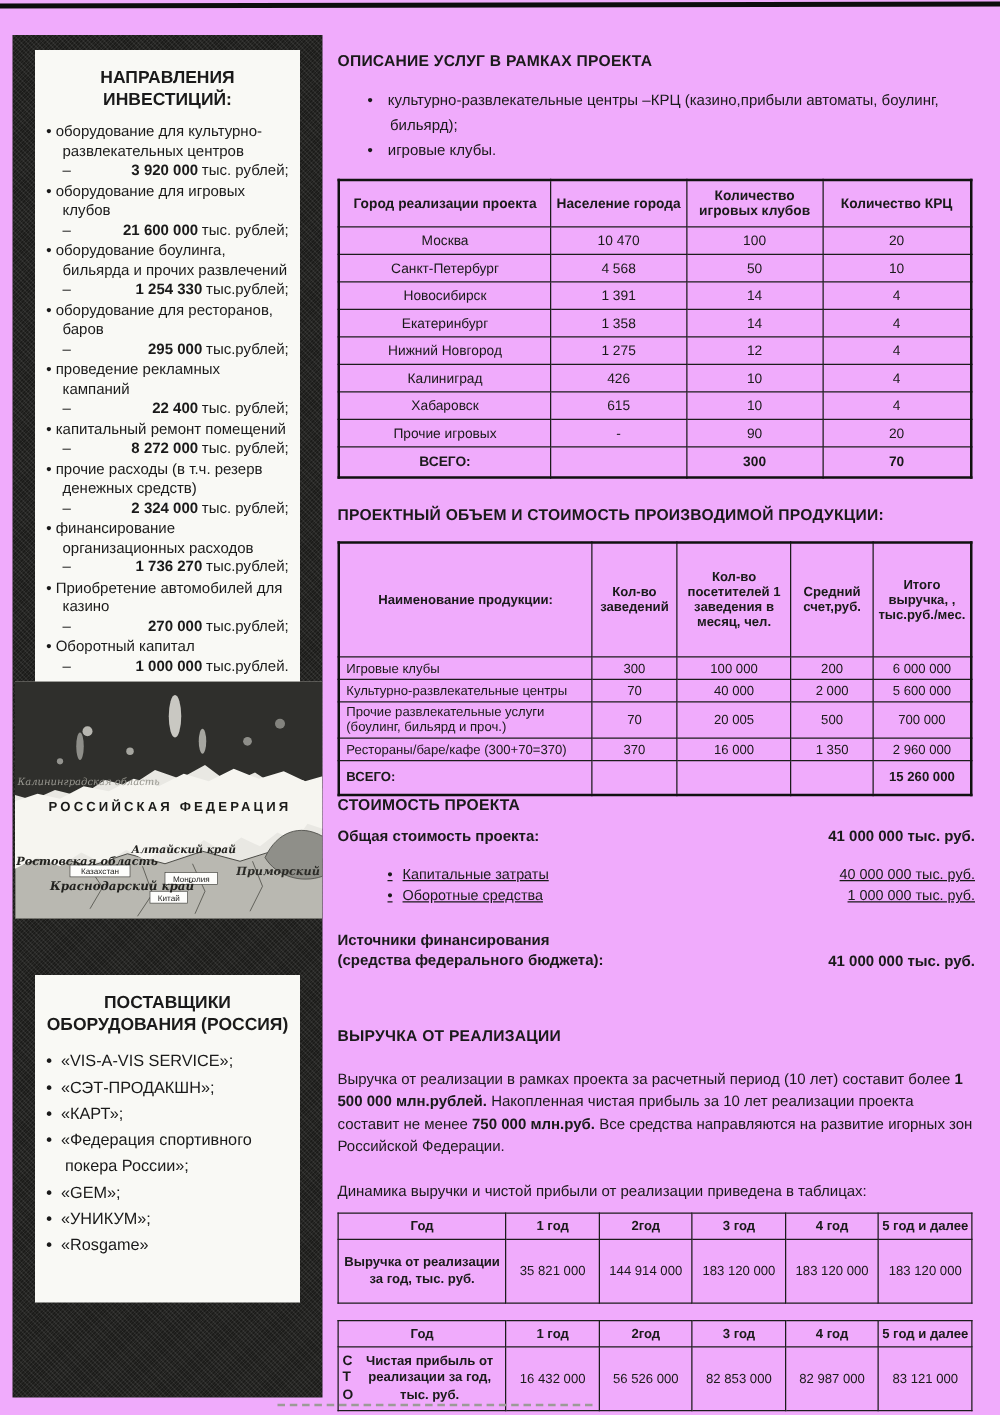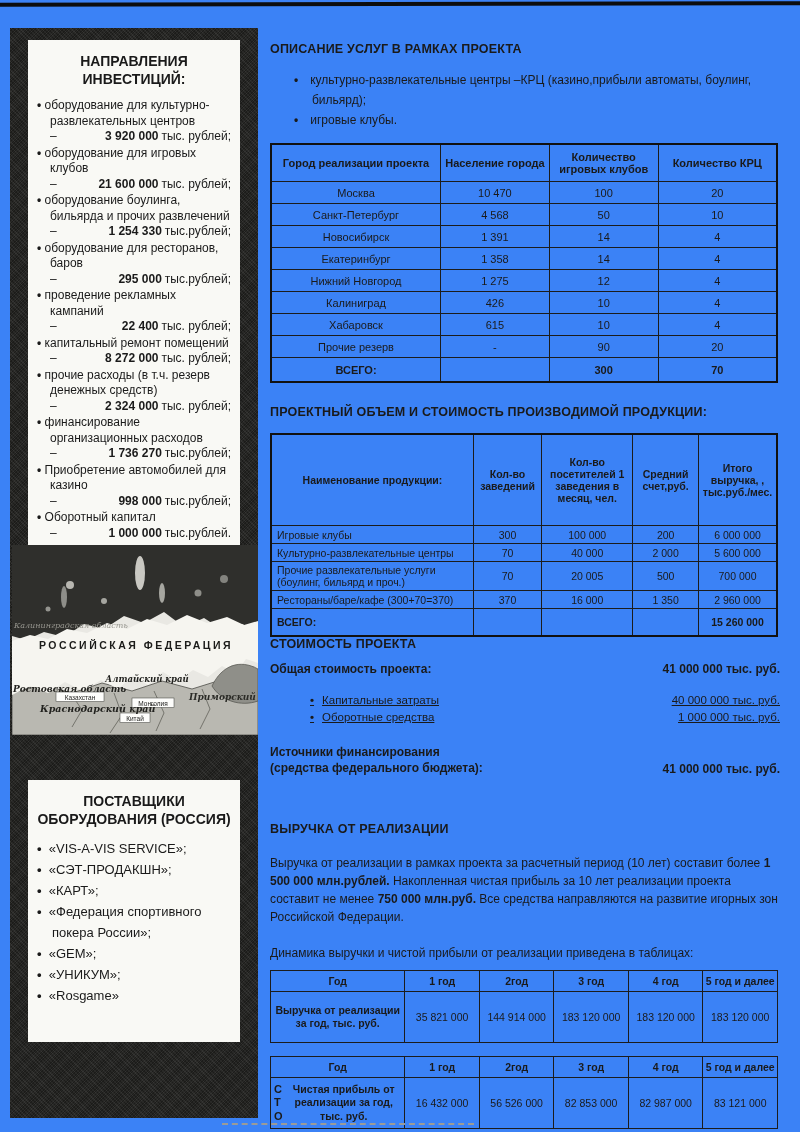--- a/index.html
+++ b/index.html
@@ -1,16 +1,16 @@
 <!DOCTYPE html>
 <html><head>
 <meta charset="utf-8">
 <style>
   html,body{margin:0;padding:0;background:#d8d8d4;}
-  .page{position:relative;width:800px;height:1132px;background:#3b82f6;overflow:hidden;
+  .page{position:relative;width:800px;height:1132px;background:#f0abfc;overflow:hidden;
         font-family:"Liberation Sans",sans-serif;color:#1a1a1a;}
   .top-rule{position:absolute;left:0;top:2px;width:800px;height:4px;background:#0d0d0d;
             transform:skewY(-0.12deg);}
   
   .sidebar{position:absolute;left:10px;top:28px;width:248px;height:1090px;background:#1c1c1a;
            background-image:repeating-linear-gradient(45deg,rgba(255,255,255,.06) 0 1px,transparent 1px 3px),
                             repeating-linear-gradient(-45deg,rgba(255,255,255,.05) 0 1px,transparent 1px 2px);}
   .panel{position:absolute;left:18px;width:212px;background:#f9f9f5;padding:10px 9px 12px 9px;box-sizing:border-box;}
   .panel h2{margin:2px 0 10px 0;font-size:14px;line-height:18px;text-align:center;font-weight:bold;}
   .panel ul{margin:0;padding:0;list-style:none;}
@@ -137,21 +137,21 @@
           <div class="inv-label">финансирование организационных расходов</div>
           <div class="amount-line">
             <span class="dash">–</span>
             <span class="amt"><b>1 736 270</b><span class="unit">тыс.рублей;</span></span>
           </div>
         </li>
         <li>
           <div class="inv-label">Приобретение автомобилей для казино</div>
           <div class="amount-line">
             <span class="dash">–</span>
-            <span class="amt"><b>998 000</b><span class="unit">тыс.рублей;</span></span>
+            <span class="amt"><b>270 000</b><span class="unit">тыс.рублей;</span></span>
           </div>
         </li>
         <li>
           <div class="inv-label">Оборотный капитал</div>
           <div class="amount-line">
             <span class="dash">–</span>
             <span class="amt"><b>1 000 000</b><span class="unit">тыс.рублей.</span></span>
           </div>
         </li>
       </ul>
@@ -268,21 +268,21 @@
             <td>10</td>
             <td>4</td>
           </tr>
         <tr>
             <td>Хабаровск</td>
             <td>615</td>
             <td>10</td>
             <td>4</td>
           </tr>
         <tr>
-            <td>Прочие резерв</td>
+            <td>Прочие игровых</td>
             <td>-</td>
             <td>90</td>
             <td>20</td>
           </tr>
         <tr class="total">
             <td>ВСЕГО:</td>
             <td></td>
             <td>300</td>
             <td>70</td>
           </tr>

